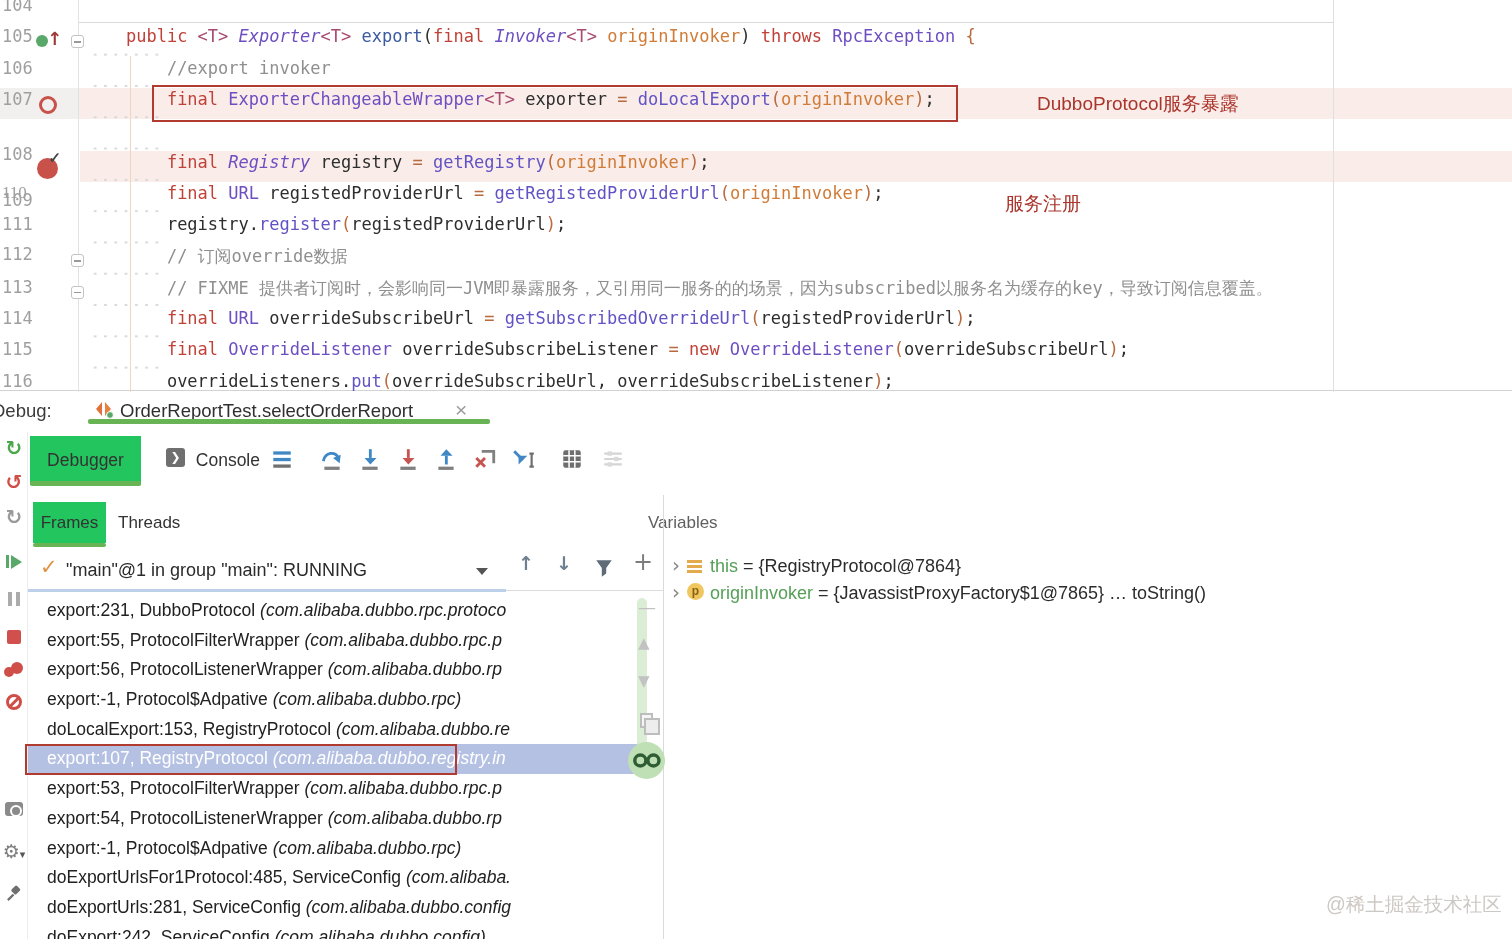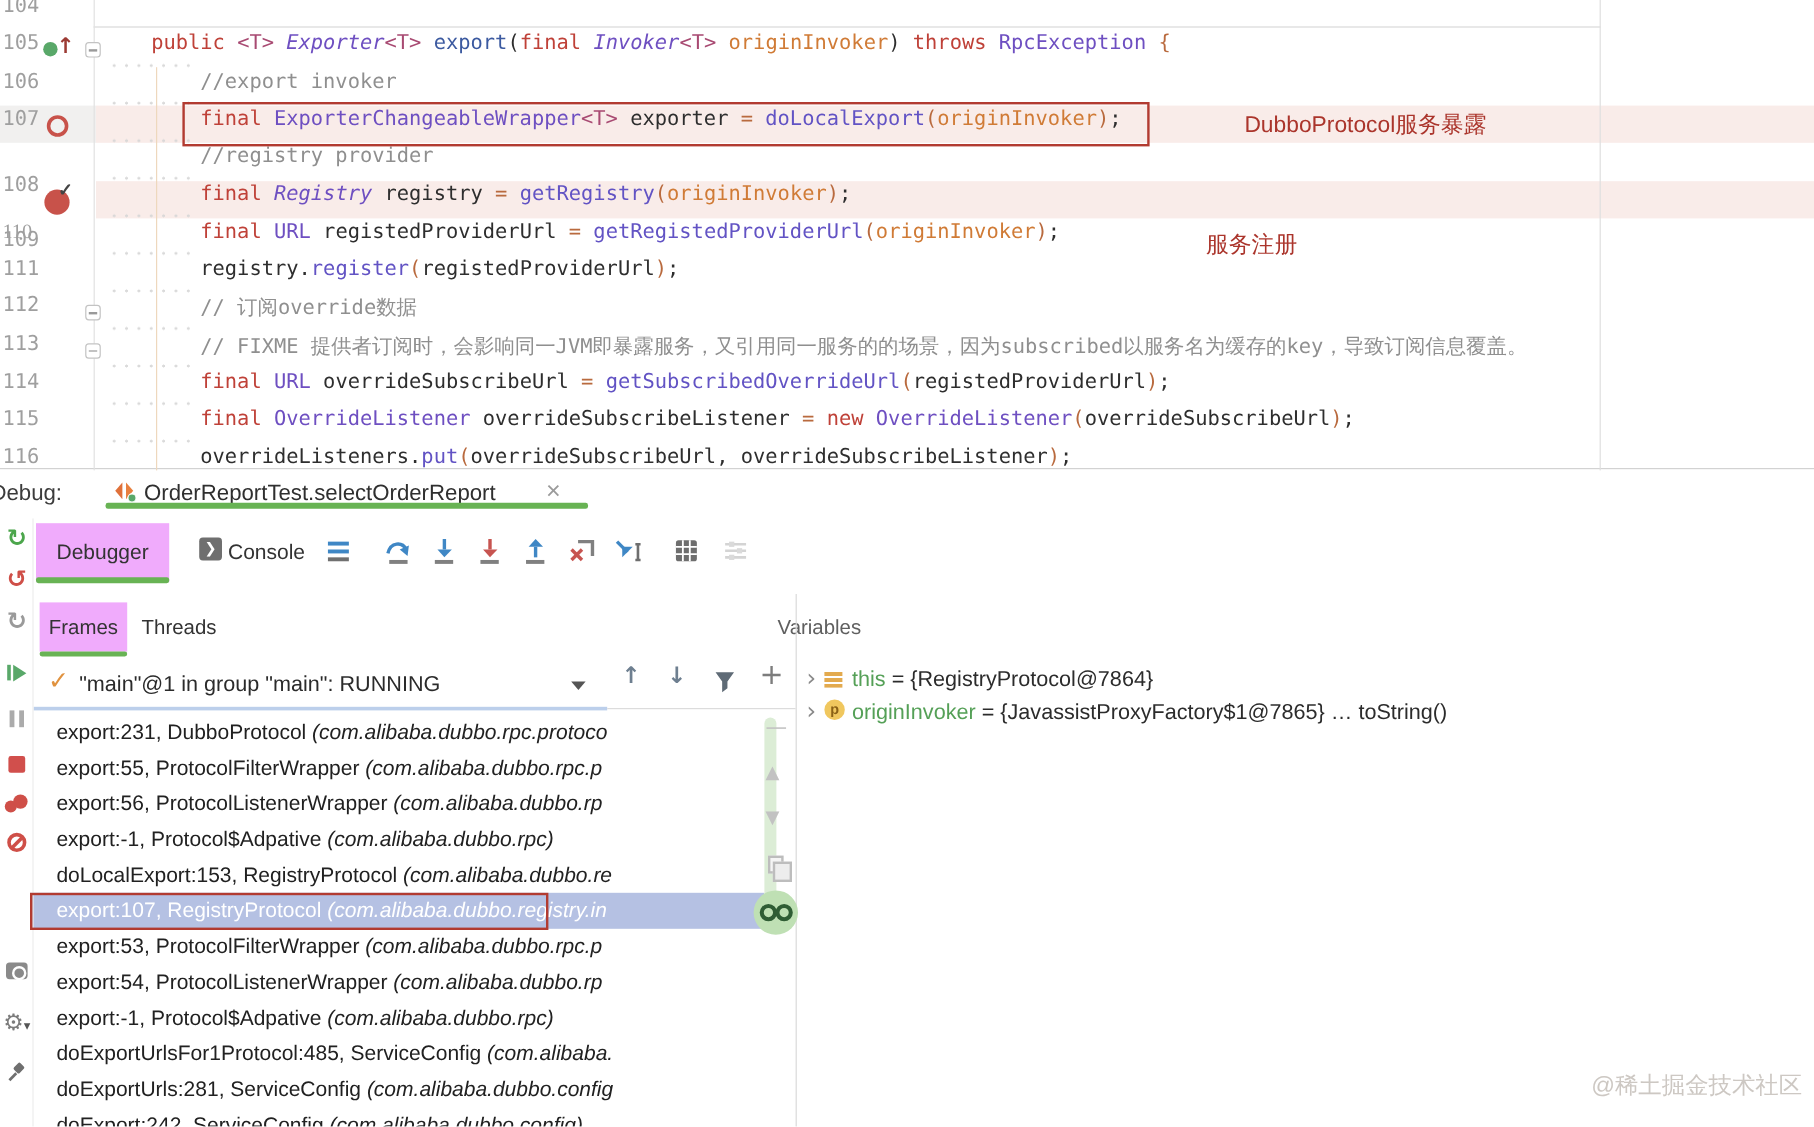--- a/index.html
+++ b/index.html
@@ -41,21 +41,21 @@
 
   
   .dbg-topline{position:absolute;left:0;top:390px;width:1512px;height:1px;background:#d2d2d2}
   .dbg-label{position:absolute;left:-8px;top:395px;height:32px;line-height:32px;font-size:18.5px;color:#3b3b3b}
   .run-tab-icon{position:absolute;left:94px;top:399px;width:20px;height:20px}
   .session-title{position:absolute;left:120px;top:395px;height:32px;line-height:32px;
     font-size:18.5px;color:#2f2f2f}
   .tab-close{position:absolute;left:455px;top:395px;height:32px;line-height:30px;font-size:21px;color:#9b9b9b}
   .green-bar{position:absolute;background:#68b354;border-radius:2px}
   .view-tab{position:absolute;height:49px;line-height:49px;text-align:center;font-size:17.5px;color:#333}
-  .tab-bg{background:#f0abfc}
+  .tab-bg{background:#22c55e}
   .console-icon{position:absolute;left:166px;top:448px;width:19px;height:19px;background:#6f6f6f;
     border-radius:3px;color:#fff;font:bold 12px "DejaVu Sans",sans-serif;text-align:center;line-height:18px}
   .tb-icon{position:absolute;width:24px;height:24px}
   .pane-tab{position:absolute;height:41px;line-height:41px;font-size:17px;color:#333;text-align:center}
   .vsep{position:absolute;left:663px;top:495px;width:1px;height:444px;background:#dadada}
   .thr-check{position:absolute;left:40px;top:555px;color:#e0923f;font:bold 21px "DejaVu Sans",sans-serif}
   .thr-text{position:absolute;left:66px;top:551px;height:38px;line-height:38px;font-size:18px;color:#2b2b2b}
   .thr-caret{position:absolute;left:476px;top:568px;width:0;height:0;
     border-left:6px solid transparent;border-right:6px solid transparent;border-top:7px solid #555}
   .thr-arrow{position:absolute;top:552px;font:bold 19px "DejaVu Sans",sans-serif;color:#6e7f90}
@@ -123,21 +123,20 @@
         <span class="ov-dot"></span>
         <span class="ov-arrow">↑</span>
       </div>
       <div class="code-line" style="top: 26.3px;"><span class="tok-ws">    </span><span class="tok-k">public </span><span class="tok-g">&lt;T&gt; </span><span class="tok-ti">Exporter</span><span class="tok-g">&lt;T&gt;</span><span class="tok-p"> </span><span class="tok-m">export</span><span class="tok-p">(</span><span class="tok-k">final </span><span class="tok-ti">Invoker</span><span class="tok-g">&lt;T&gt;</span><span class="tok-v"> originInvoker</span><span class="tok-p">) </span><span class="tok-k">throws </span><span class="tok-t">RpcException </span><span class="tok-o">{</span></div>
       <div class="ln-num" style="top: 57.6px;">106</div>
       <div class="code-line" style="top: 57.6px;"><span class="tok-ws">        </span><span class="tok-cm">//export invoker</span></div>
       <div class="ln-num" style="top: 88.9px;">107</div>
       <div class="bp-ring" style="top: 95.9px;"></div>
       <div class="code-line" style="top: 88.9px;"><span class="tok-ws">        </span><span class="tok-k">final </span><span class="tok-t">ExporterChangeableWrapper</span><span class="tok-g">&lt;T&gt;</span><span class="tok-p"> exporter </span><span class="tok-o">= </span><span class="tok-c">doLocalExport</span><span class="tok-o">(</span><span class="tok-v">originInvoker</span><span class="tok-o">)</span><span class="tok-p">;</span></div>
       <div class="ln-num" style="top: 120.2px; margin-top: 24px;">108</div>
-      <div class="code-line" style="top: 120.2px;"><span class="tok-ws">        </span><span class="tok-cm">//registry provider</span></div>
       <div class="ln-num" style="top: 151.5px; margin-top: 38px;">109</div>
       <div class="bp-dot" style="top: 157.5px;">
         <span class="bp-check">✓</span>
       </div>
       <div class="code-line" style="top: 151.5px;"><span class="tok-ws">        </span><span class="tok-k">final </span><span class="tok-ti">Registry</span><span class="tok-p"> registry </span><span class="tok-o">= </span><span class="tok-c">getRegistry</span><span class="tok-o">(</span><span class="tok-v">originInvoker</span><span class="tok-o">)</span><span class="tok-p">;</span></div>
       <div class="ln-num" style="top: 182.8px; font-family: Liberation Serif, serif;">110</div>
       <div class="code-line" style="top: 182.8px;"><span class="tok-ws">        </span><span class="tok-k">final </span><span class="tok-t">URL</span><span class="tok-p"> registedProviderUrl </span><span class="tok-o">= </span><span class="tok-c">getRegistedProviderUrl</span><span class="tok-o">(</span><span class="tok-v">originInvoker</span><span class="tok-o">)</span><span class="tok-p">;</span></div>
       <div class="ln-num" style="top: 214.1px;">111</div>
       <div class="code-line" style="top: 214.1px;"><span class="tok-ws">        </span><span class="tok-p">registry.</span><span class="tok-c">register</span><span class="tok-o">(</span><span class="tok-p">registedProviderUrl</span><span class="tok-o">)</span><span class="tok-p">;</span></div>
       <div class="ln-num" style="top: 244px;">112</div>
@@ -163,21 +162,21 @@
     <path d="M11 3 L17 10 L11 17 Z" fill="#e8803f"></path>
     <circle cx="16" cy="16" r="3.4" fill="#59a869" stroke="#ffffff" stroke-width="1"></circle>
   </svg>
   <div class="session-title">OrderReportTest.selectOrderReport</div>
   <div class="tab-close">×</div>
   <div class="green-bar" style="left:88px;top:419px;width:402px;height:5px"></div>
 
   <div class="view-tab tab-bg" style="left:30px;top:436px;width:111px">Debugger</div>
   <div class="green-bar" style="left:30px;top:481px;width:111px;height:5px"></div>
   <div class="console-icon">❯</div>
-  <div class="view-tab" style="left:190px;top:436px;width:70px;text-align:left">Console</div>
+  <div class="view-tab" style="left:190px;top:436px;width:70px;text-align:right">Console</div>
 
   <svg class="tb-icon" style="left:270px;top:447px" viewBox="0 0 22 22">
     <rect x="3" y="4" width="16" height="3" fill="#3f87c5"></rect>
       <rect x="3" y="10" width="16" height="3" fill="#3f87c5"></rect>
     <rect x="3" y="16" width="16" height="3" fill="#707070"></rect>
     </svg>
   <svg class="tb-icon" style="left:320px;top:447px" viewBox="0 0 22 22">
     <path d="M3 13 C5 4,14 4,17 10" stroke="#3f87c5" stroke-width="2.6" fill="none"></path>
     <path d="M19 7 L18 15 L12 10 Z" fill="#3f87c5"></path>
       <rect x="4" y="18" width="14" height="3" fill="#808080"></rect>

